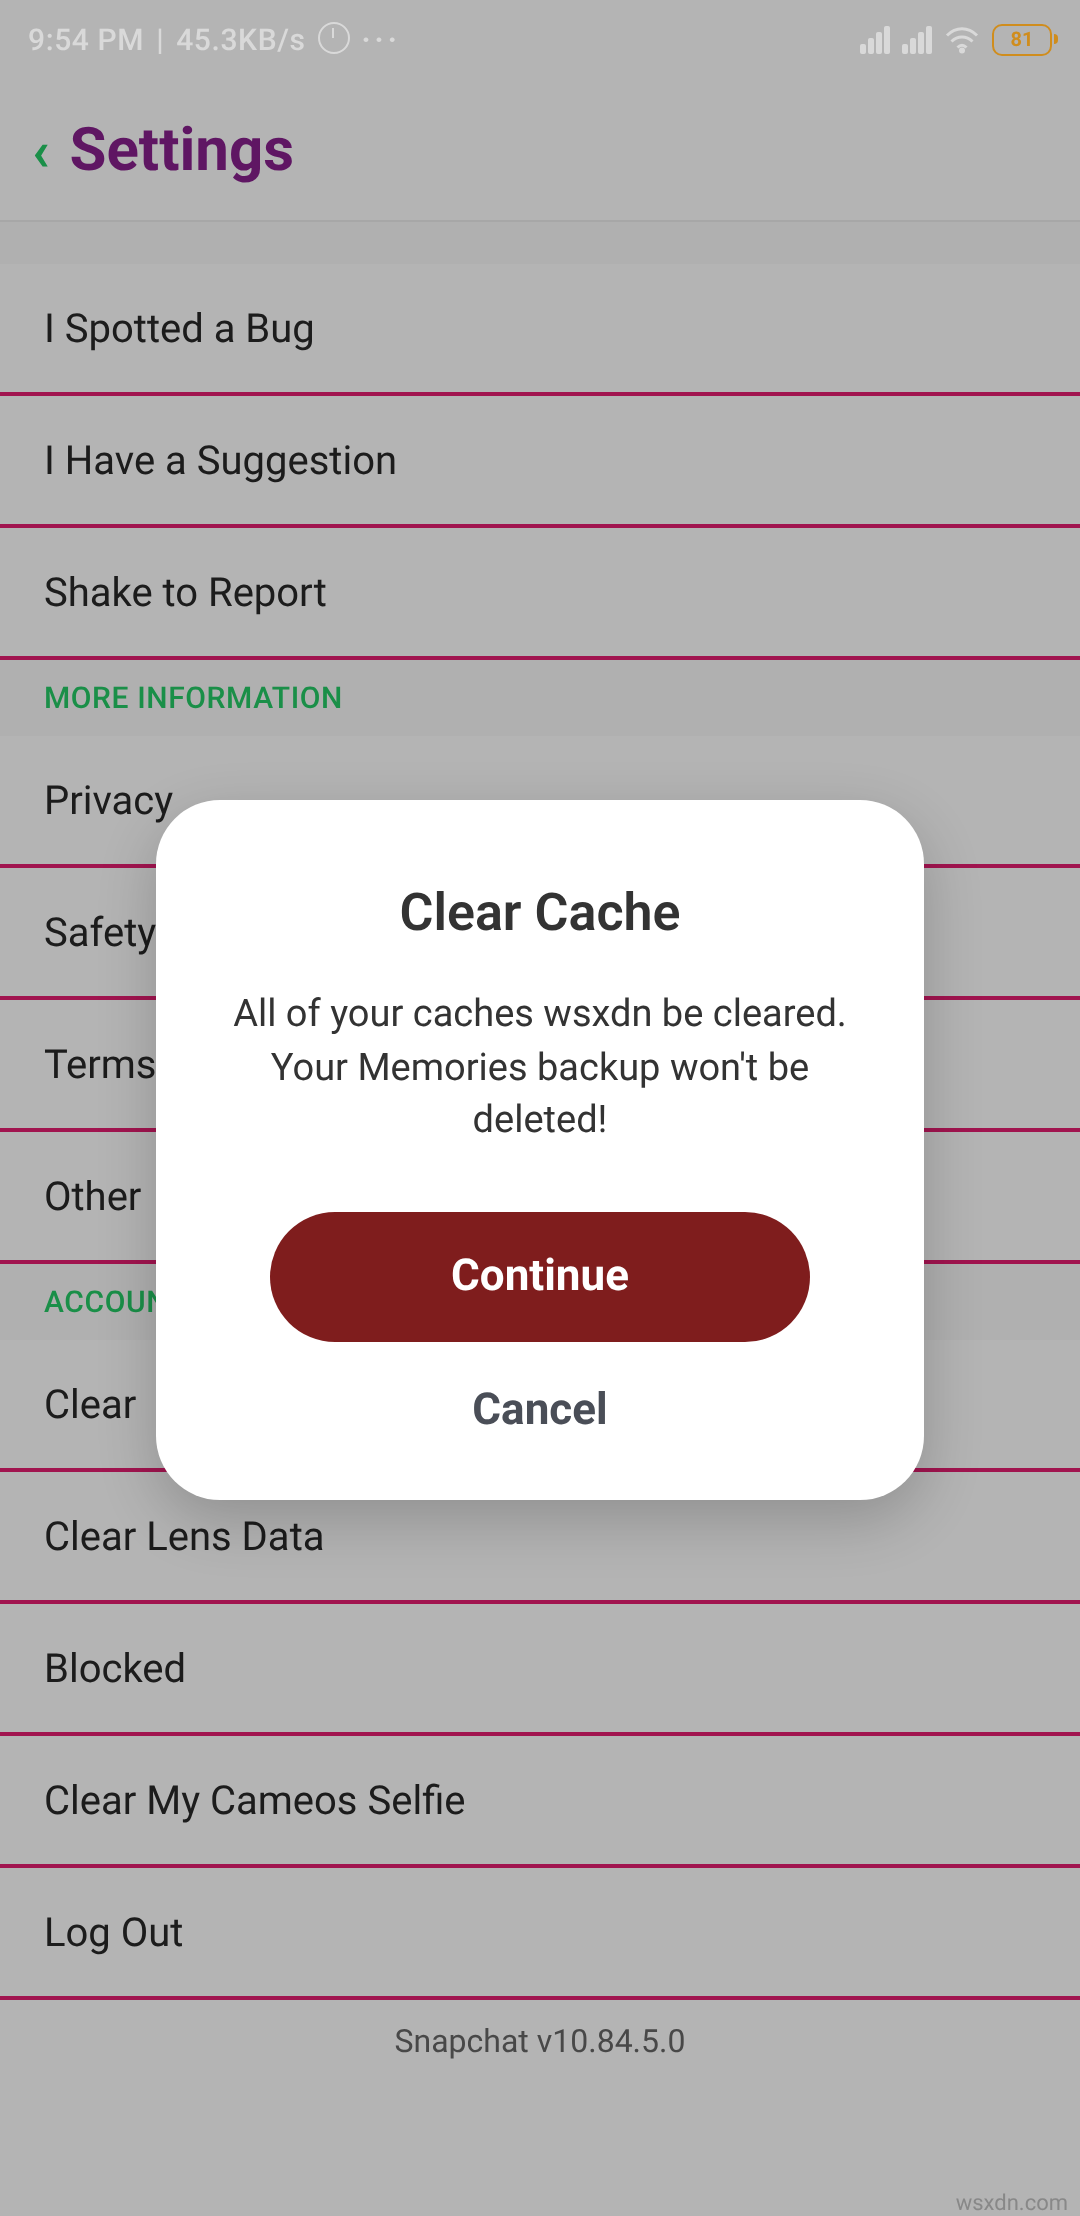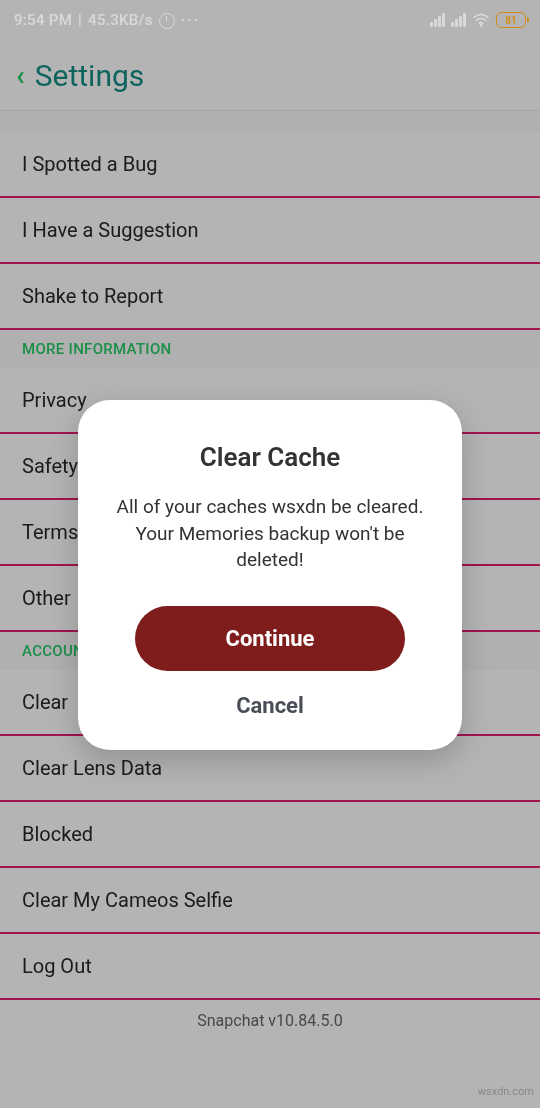--- a/index.html
+++ b/index.html
@@ -29,21 +29,21 @@
       justify-content: space-between;
       padding: 0 14px;
       color: #fff;
       font-size: 15px;
       font-weight: 500;
       position: relative;
       z-index: 2;
     }
     .status-left {
       display: flex;
-      align-items: flex-end;
+      align-items: flex-start;
       gap: 6px;
       letter-spacing: 0.3px;
     }
     .status-right {
       display: flex;
       align-items: center;
       gap: 6px;
     }
     .signal-bars {
       display: inline-flex;
@@ -105,23 +105,23 @@
       position: relative;
       z-index: 2;
       background: transparent;
     }
     .back-chevron {
       color: #1fa855;
       font-size: 28px;
       font-weight: 700;
     }
     .header-title {
-      color: #0f766e;
+      color: #701a75;
       font-size: 30px;
-      font-weight: 400;
+      font-weight: 700;
     }
     
     .list {
       position: relative;
       z-index: 2;
     }
     .section-spacer {
       height: 22px;
       background: #cfcfcf;
       border-top: 1px solid #c5c5c5;
@@ -143,21 +143,21 @@
     }
     .footer-text {
       text-align: center;
       color: #555;
       font-size: 16px;
       line-height: 1.4;
       padding: 10px 0 4px;
     }
     .watermark {
       position:absolute;
-      bottom:10px;
+      bottom:0;
       right:6px;
       font-size:11px;
       color:#888;
       z-index:20;
     }
     
     .dialog {
       position: absolute;
       left: 78px;
       top: 400px;

